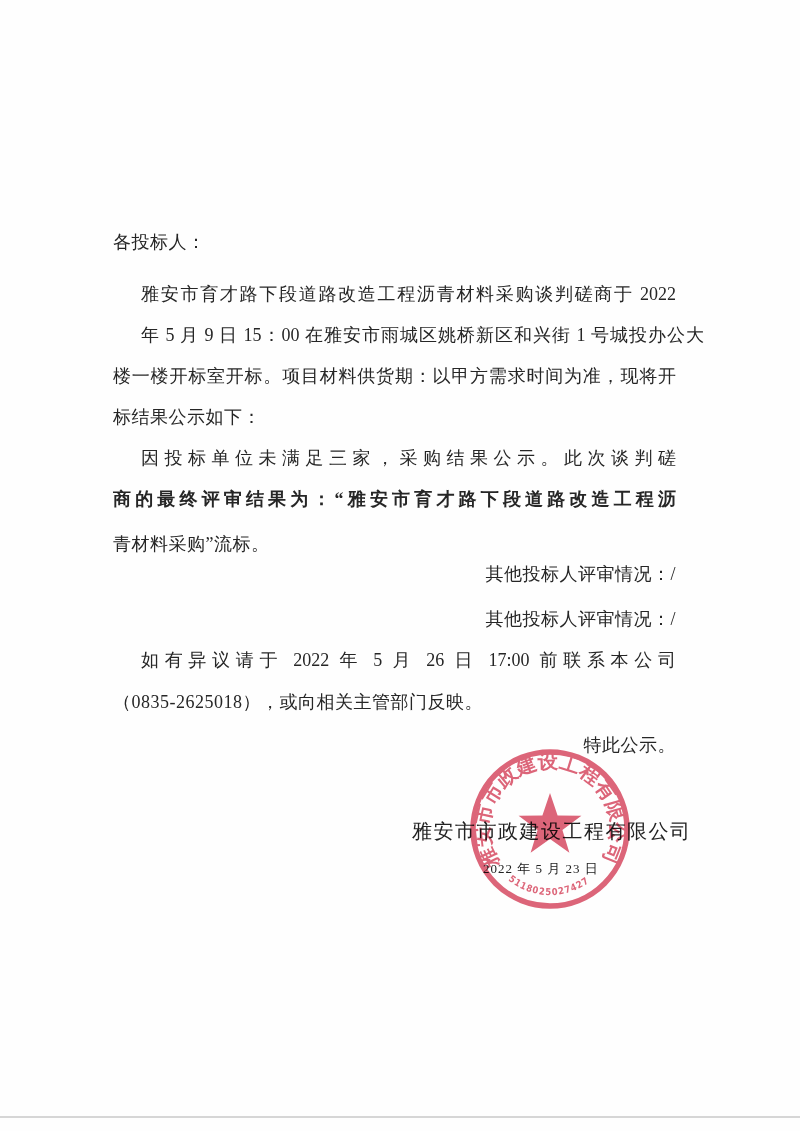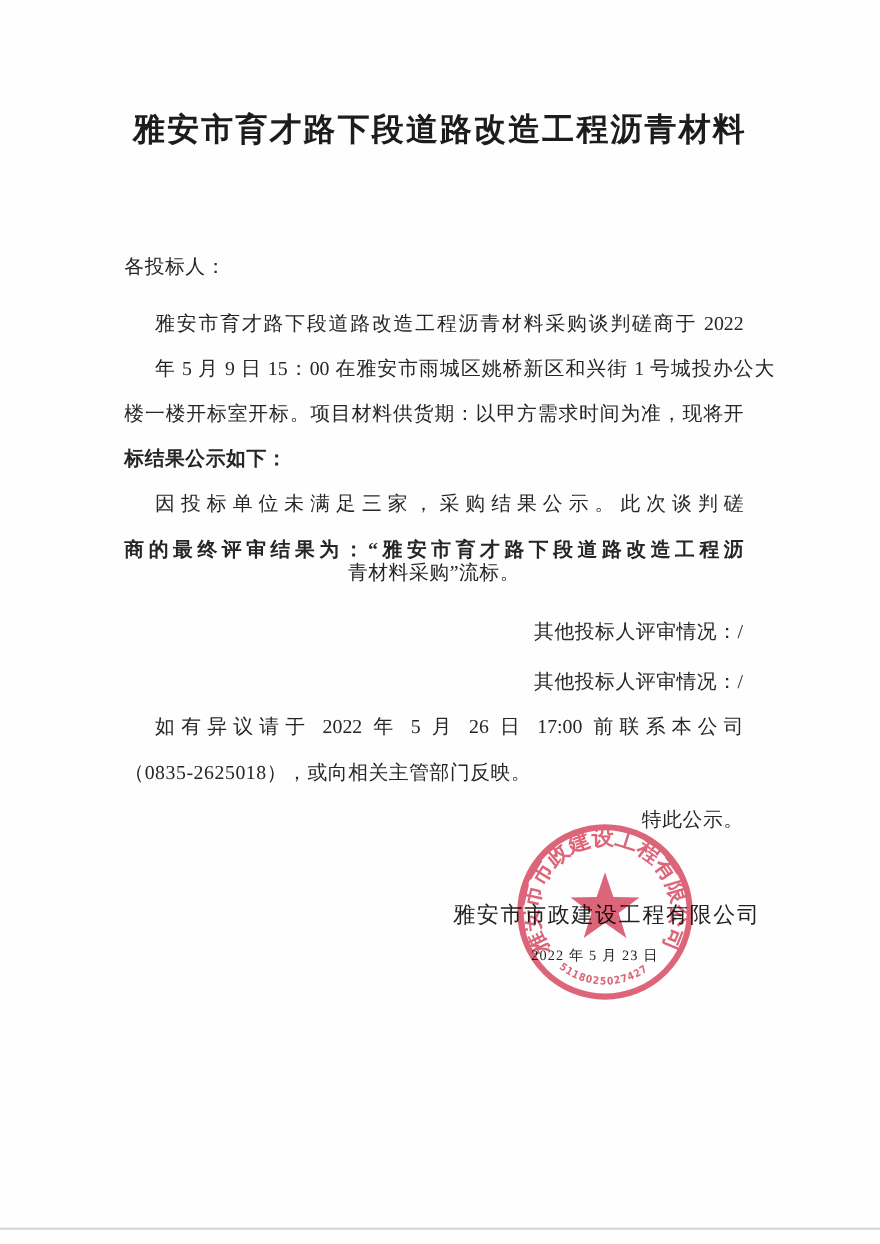--- a/index.html
+++ b/index.html
@@ -50,24 +50,24 @@
   .indent { text-indent: 28px; text-align: right; }
   .j {
     text-align: justify;
     text-align-last: justify;
     letter-spacing: 0;
   }
   .l1  { top: 230px; }
   .l2  { top: 282px; }
   .l3  { top: 323px; margin-left: 28px; }
   .l4  { top: 364px; }
-  .l5  { top: 405px; font-weight: bold; }
+  .l5  { top: 405px; }
   .l6  { top: 446px; }
   .l7  { top: 487px; font-weight: bold; }
-  .l8  { top: 508px; text-align: center; }
+  .l8  { top: 532px; }
   .l9  { top: 562px; }
   .l10 { top: 607px; }
   .l11 { top: 648px; }
   .l12 { top: 690px; }
   .l13 { top: 733px; }
   
   .sig-company {
     position: absolute;
     left: 412px;
     top: 818px;
@@ -117,21 +117,20 @@
     height: 2px;
     background: #d6d6d6;
   }
 </style>
 </head>
 <body>
 
 <div class="page">
 
   <h1 class="doc-title">
-    <div>雅安市育才路下段道路改造工程沥青材料</div>
   </h1>
 
   <div class="content">
     <div class="line l1">各投标人：</div>
     <div class="line l2 indent j">雅安市育才路下段道路改造工程沥青材料采购谈判磋商于 2022</div>
     <div class="line l3 j">年 5 月 9 日 15：00 在雅安市雨城区姚桥新区和兴街 1 号城投办公大</div>
     <div class="line l4 j">楼一楼开标室开标。项目材料供货期：以甲方需求时间为准，现将开</div>
     <div class="line l5">标结果公示如下：</div>
     <div class="line l6 indent j">因投标单位未满足三家，采购结果公示。此次谈判磋</div>
     <div class="line l7 j">商的最终评审结果为：“雅安市育才路下段道路改造工程沥</div>

